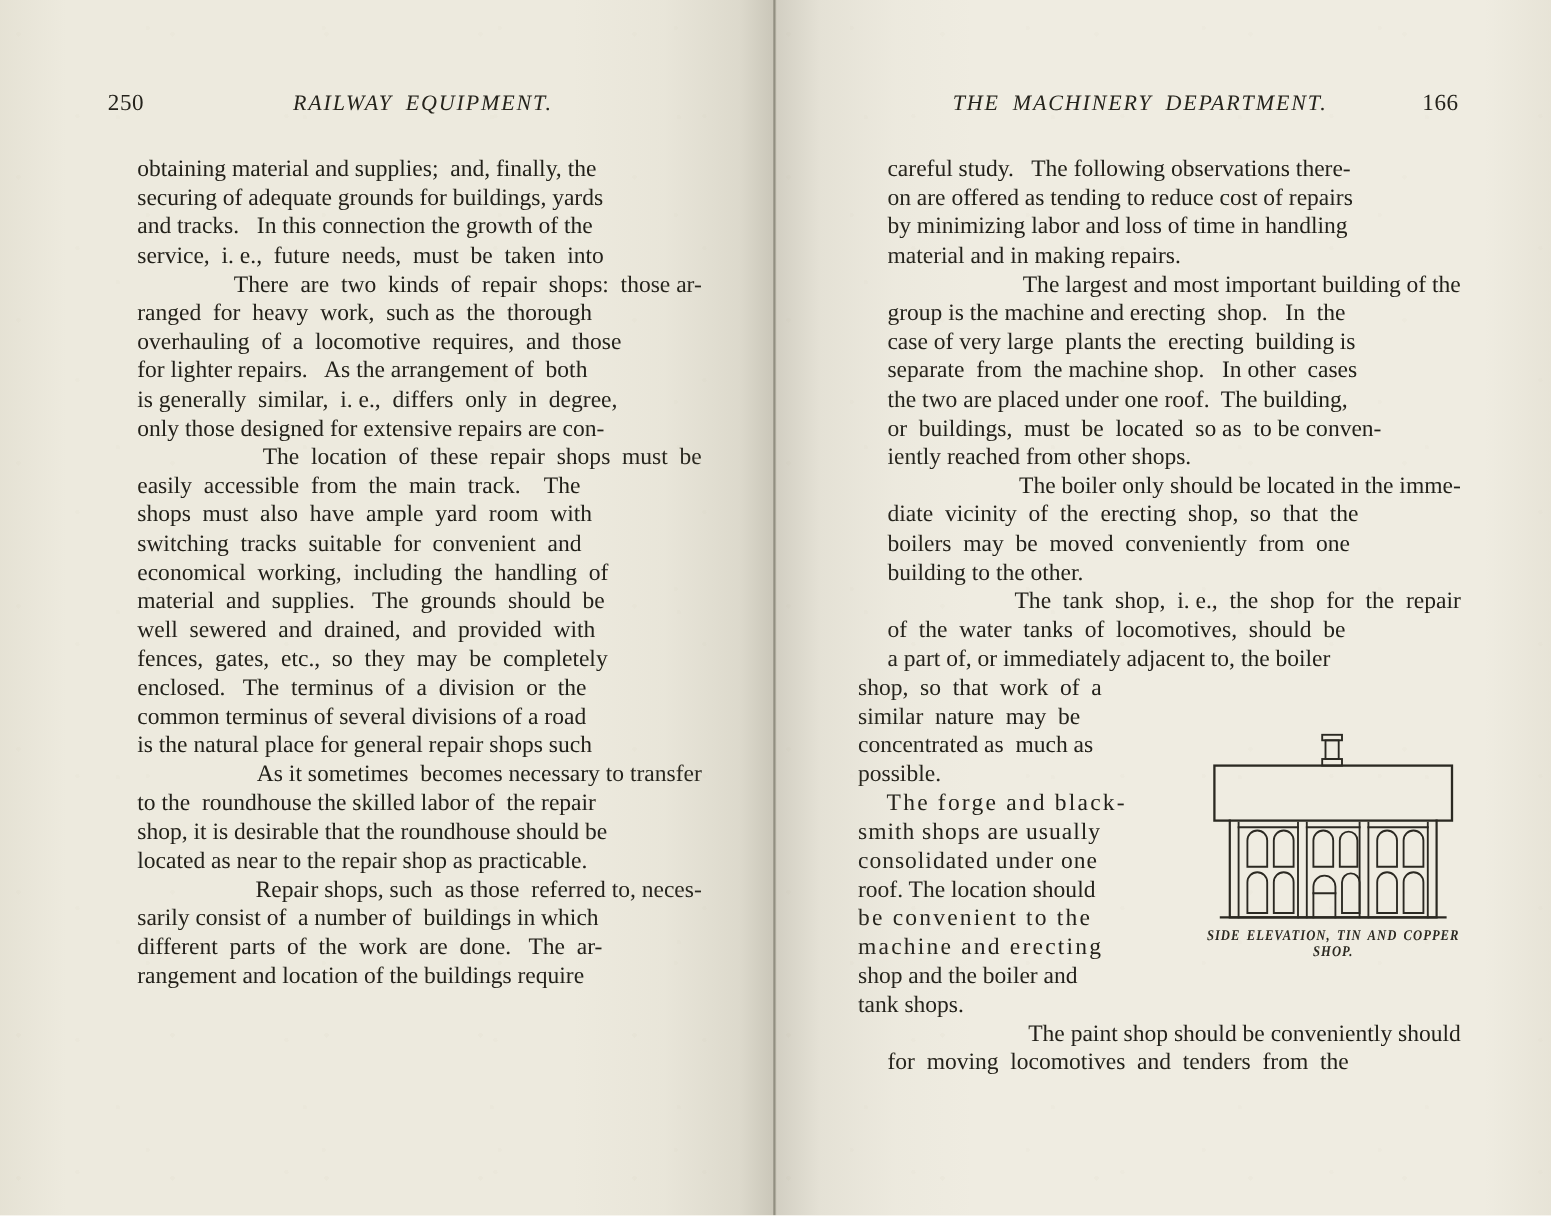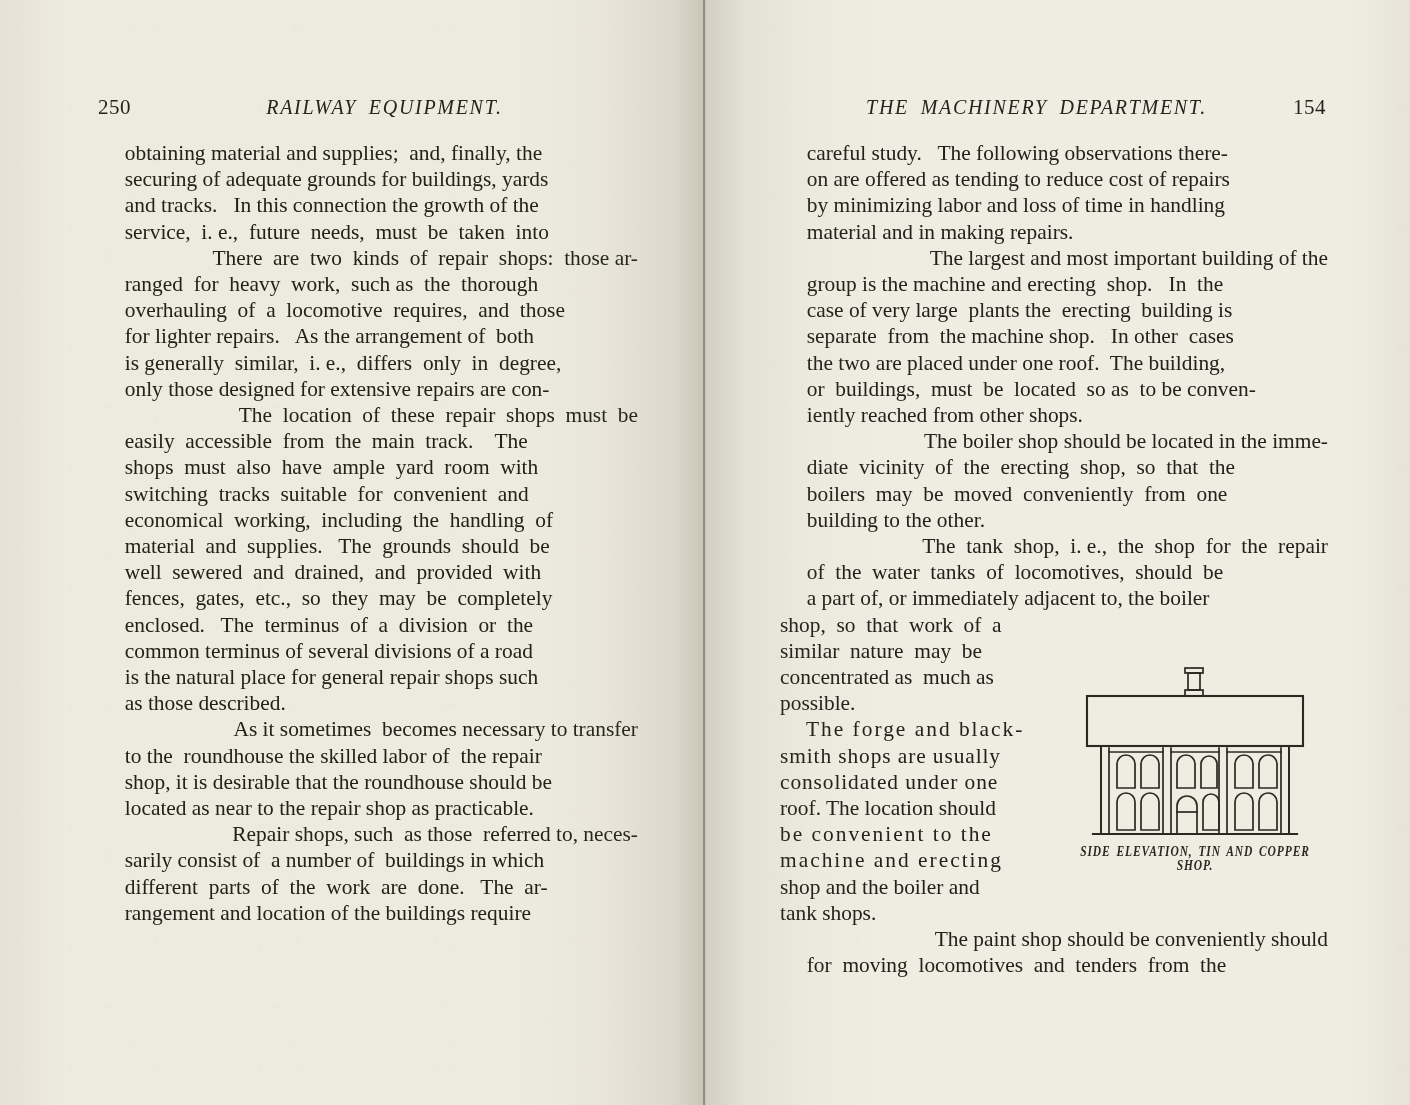--- a/index.html
+++ b/index.html
@@ -72,21 +72,21 @@
   .page {
     position: absolute;
     top: 0;
     height: 1105px;
   }
   .page-left  { left: 0;   width: 706px; }
   .page-right { left: 706px; width: 704px; }
 
   .running-head {
     position: absolute;
-    top: 95px;
+    top: 81px;
     height: 26px;
     display: flex;
     align-items: baseline;
     color: #2a2720;
   }
   .rh-left  { left: 98px;  width: 540px; }
   .rh-right { left: 74px;  width: 546px; }
 
   .folio {
     font-size: 21px;
@@ -140,21 +140,21 @@
     display: inline-block;
     width: 26px;
     flex: 0 0 26px;
   }
   .ln.loose { letter-spacing: 0.9px; }
   .ln.loose2 { letter-spacing: 2.0px; }
 
   
   .figure {
     position: absolute;
-    left: 373px;   
+    left: 390px;   
     top: 660px;
     width: 232px;
   }
   .figure svg { display: block; width: 232px; height: 182px; }
   .fig-caption {
     margin-top: 2px;
     text-align: center;
     font-family: "Liberation Serif", "DejaVu Serif", serif;
     font-style: italic;
     font-weight: bold;
@@ -261,21 +261,20 @@
           </span>
         <span class="ln j">
             <span>enclosed.   The  terminus  of  a  division  or  the</span>
           </span>
         <span class="ln j">
             <span>common terminus of several divisions of a road</span>
           </span>
         <span class="ln j">
             <span>is the natural place for general repair shops such</span>
           </span>
-        <span class="ln">as those described.</span>
       </p>
 
       <p>
         <span class="ln ind j">
             <span>As it sometimes  becomes necessary to transfer</span>
           </span>
         <span class="ln j">
             <span>to the  roundhouse the skilled labor of  the repair</span>
           </span>
         <span class="ln j">
@@ -301,21 +300,21 @@
           </span>
       </p>
 
     </div>
   </div>
 
   <div class="page page-right">
 
     <div class="running-head rh-right">
       <span class="rh-title">THE MACHINERY DEPARTMENT.</span>
-      <span class="folio">154</span>
+      <span class="folio">166</span>
     </div>
 
     <div class="figure">
       <svg viewBox="0 0 232 182">
         <g fill="none" stroke="#2b2922" stroke-width="1.7" stroke-linecap="square">
 
           <rect x="106" y="8" width="18" height="5"></rect>
           <rect x="109" y="13" width="12" height="17"></rect>
           <rect x="106" y="30" width="18" height="6"></rect>
 
@@ -391,21 +390,21 @@
             <span>the two are placed under one roof.  The building,</span>
           </span>
         <span class="ln j">
             <span>or  buildings,  must  be  located  so as  to be conven-</span>
           </span>
         <span class="ln">iently reached from other shops.</span>
       </p>
 
       <p>
         <span class="ln ind j">
-            <span>The boiler shop should be located in the imme-</span>
+            <span>The boiler only should be located in the imme-</span>
           </span>
         <span class="ln j">
             <span>diate  vicinity  of  the  erecting  shop,  so  that  the</span>
           </span>
         <span class="ln j">
             <span>boilers  may  be  moved  conveniently  from  one</span>
           </span>
         <span class="ln">building to the other.</span>
       </p>
 

